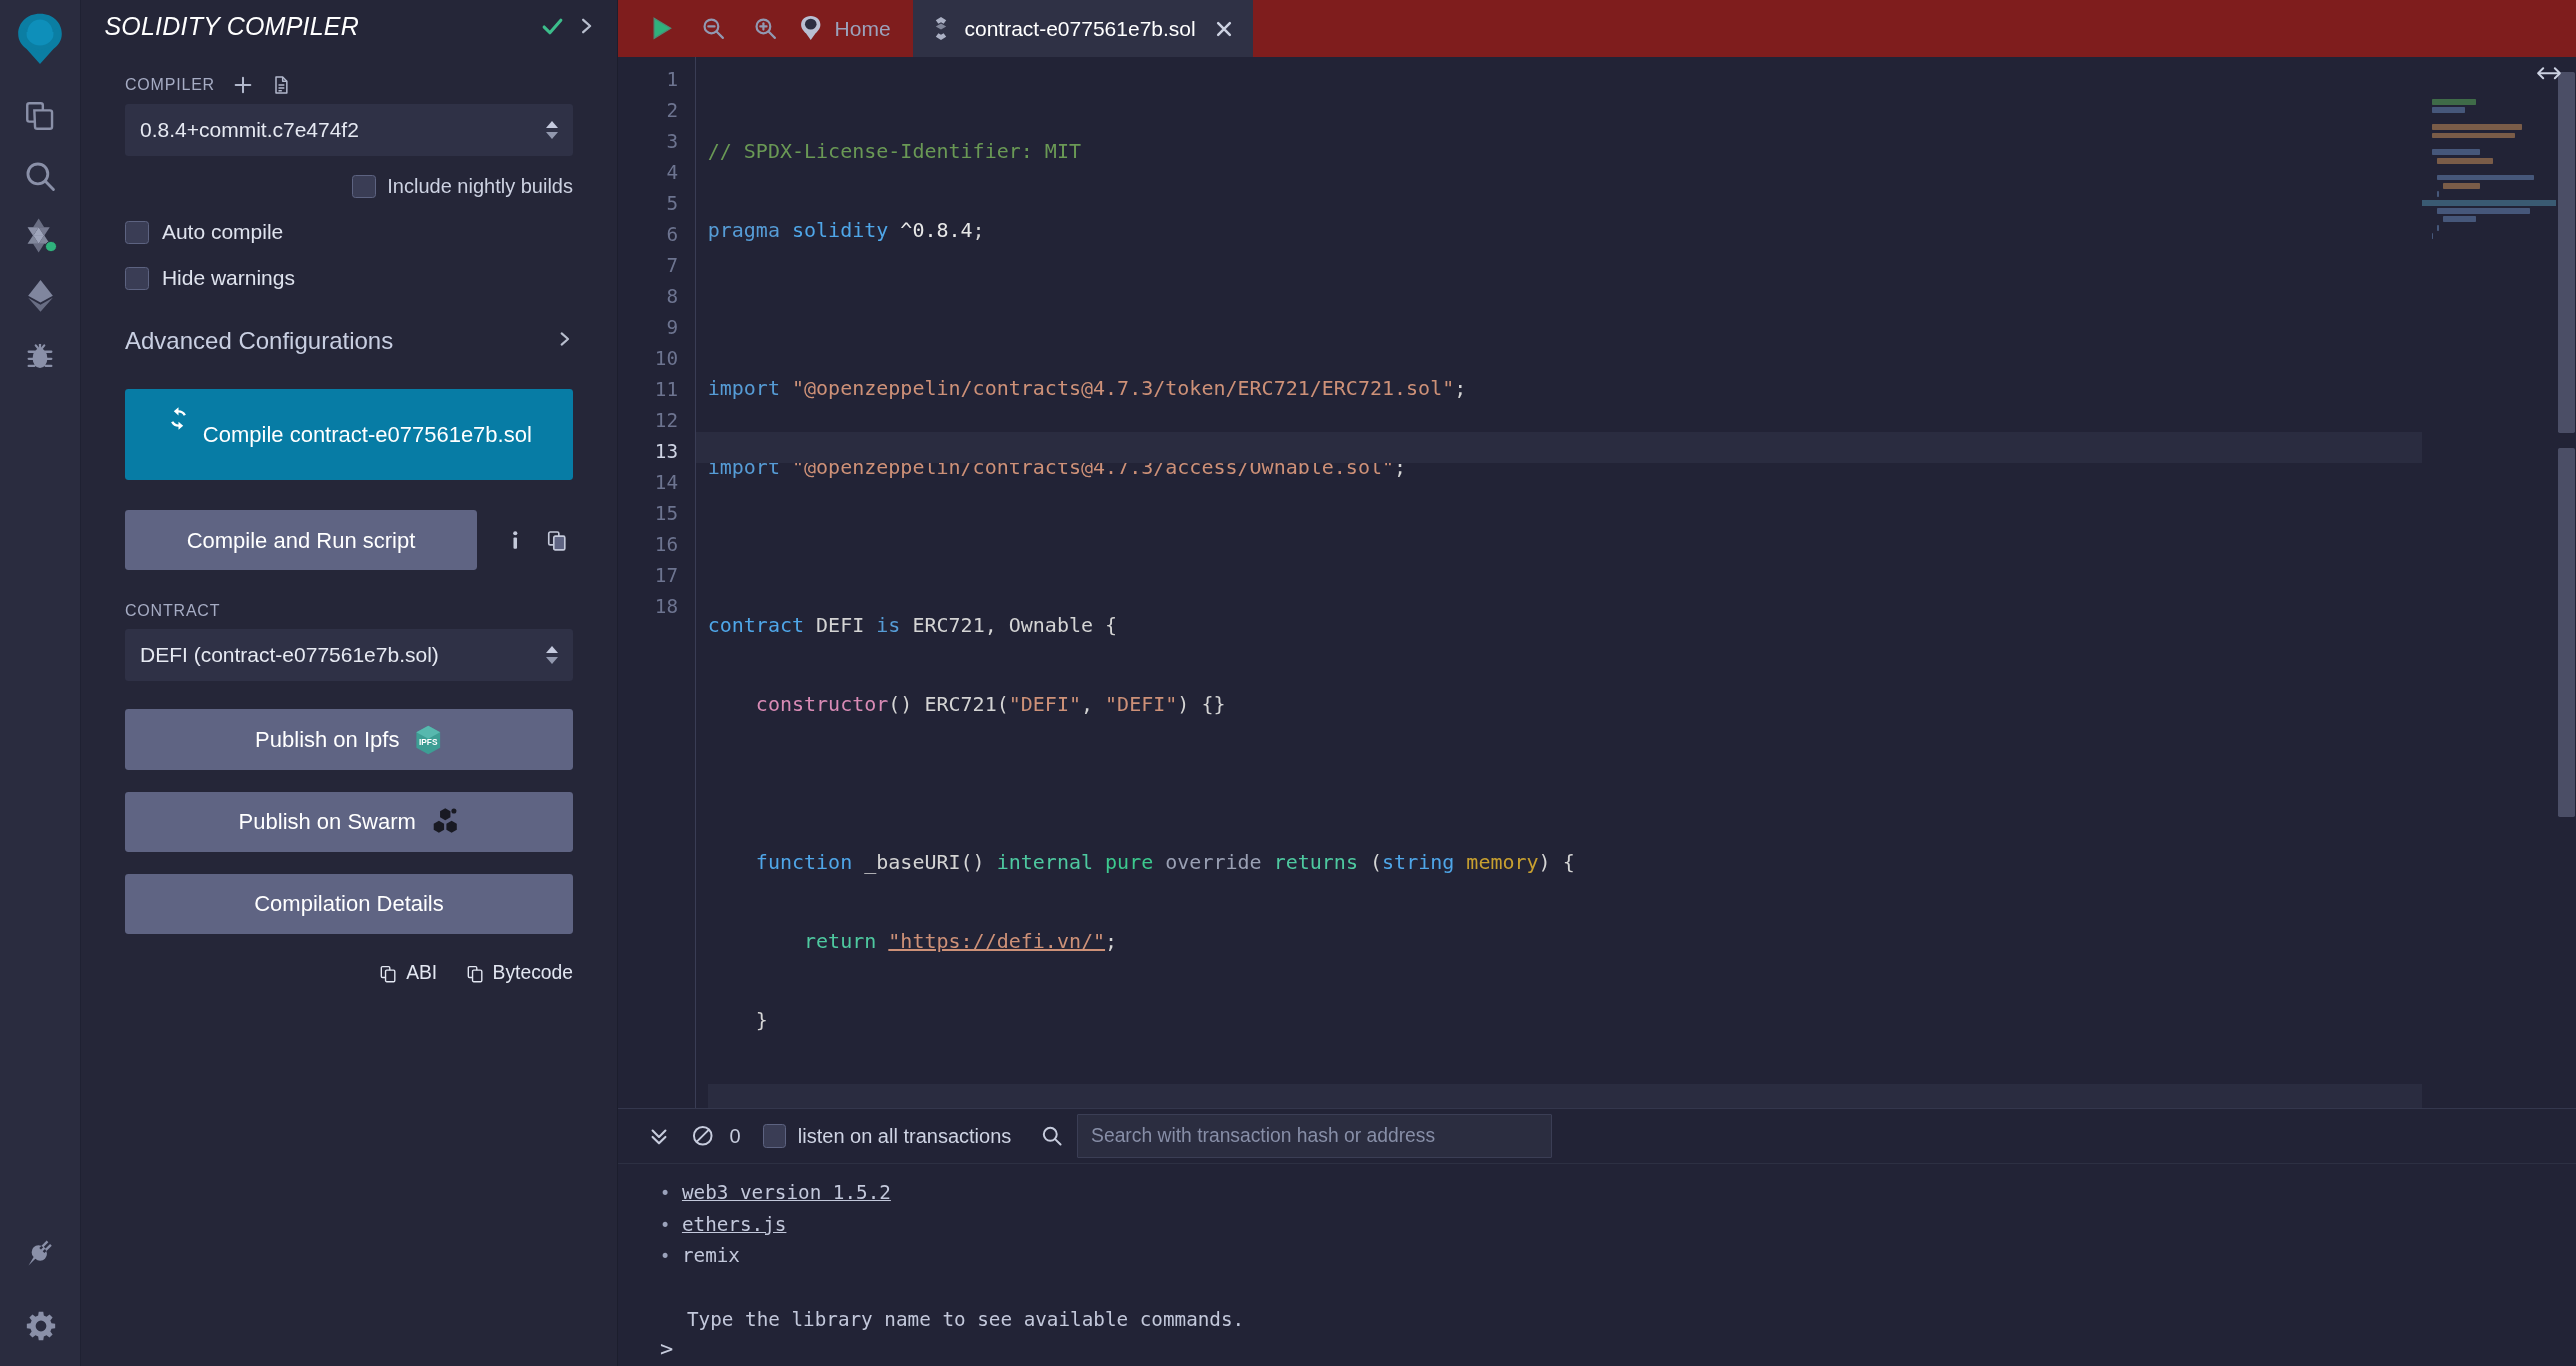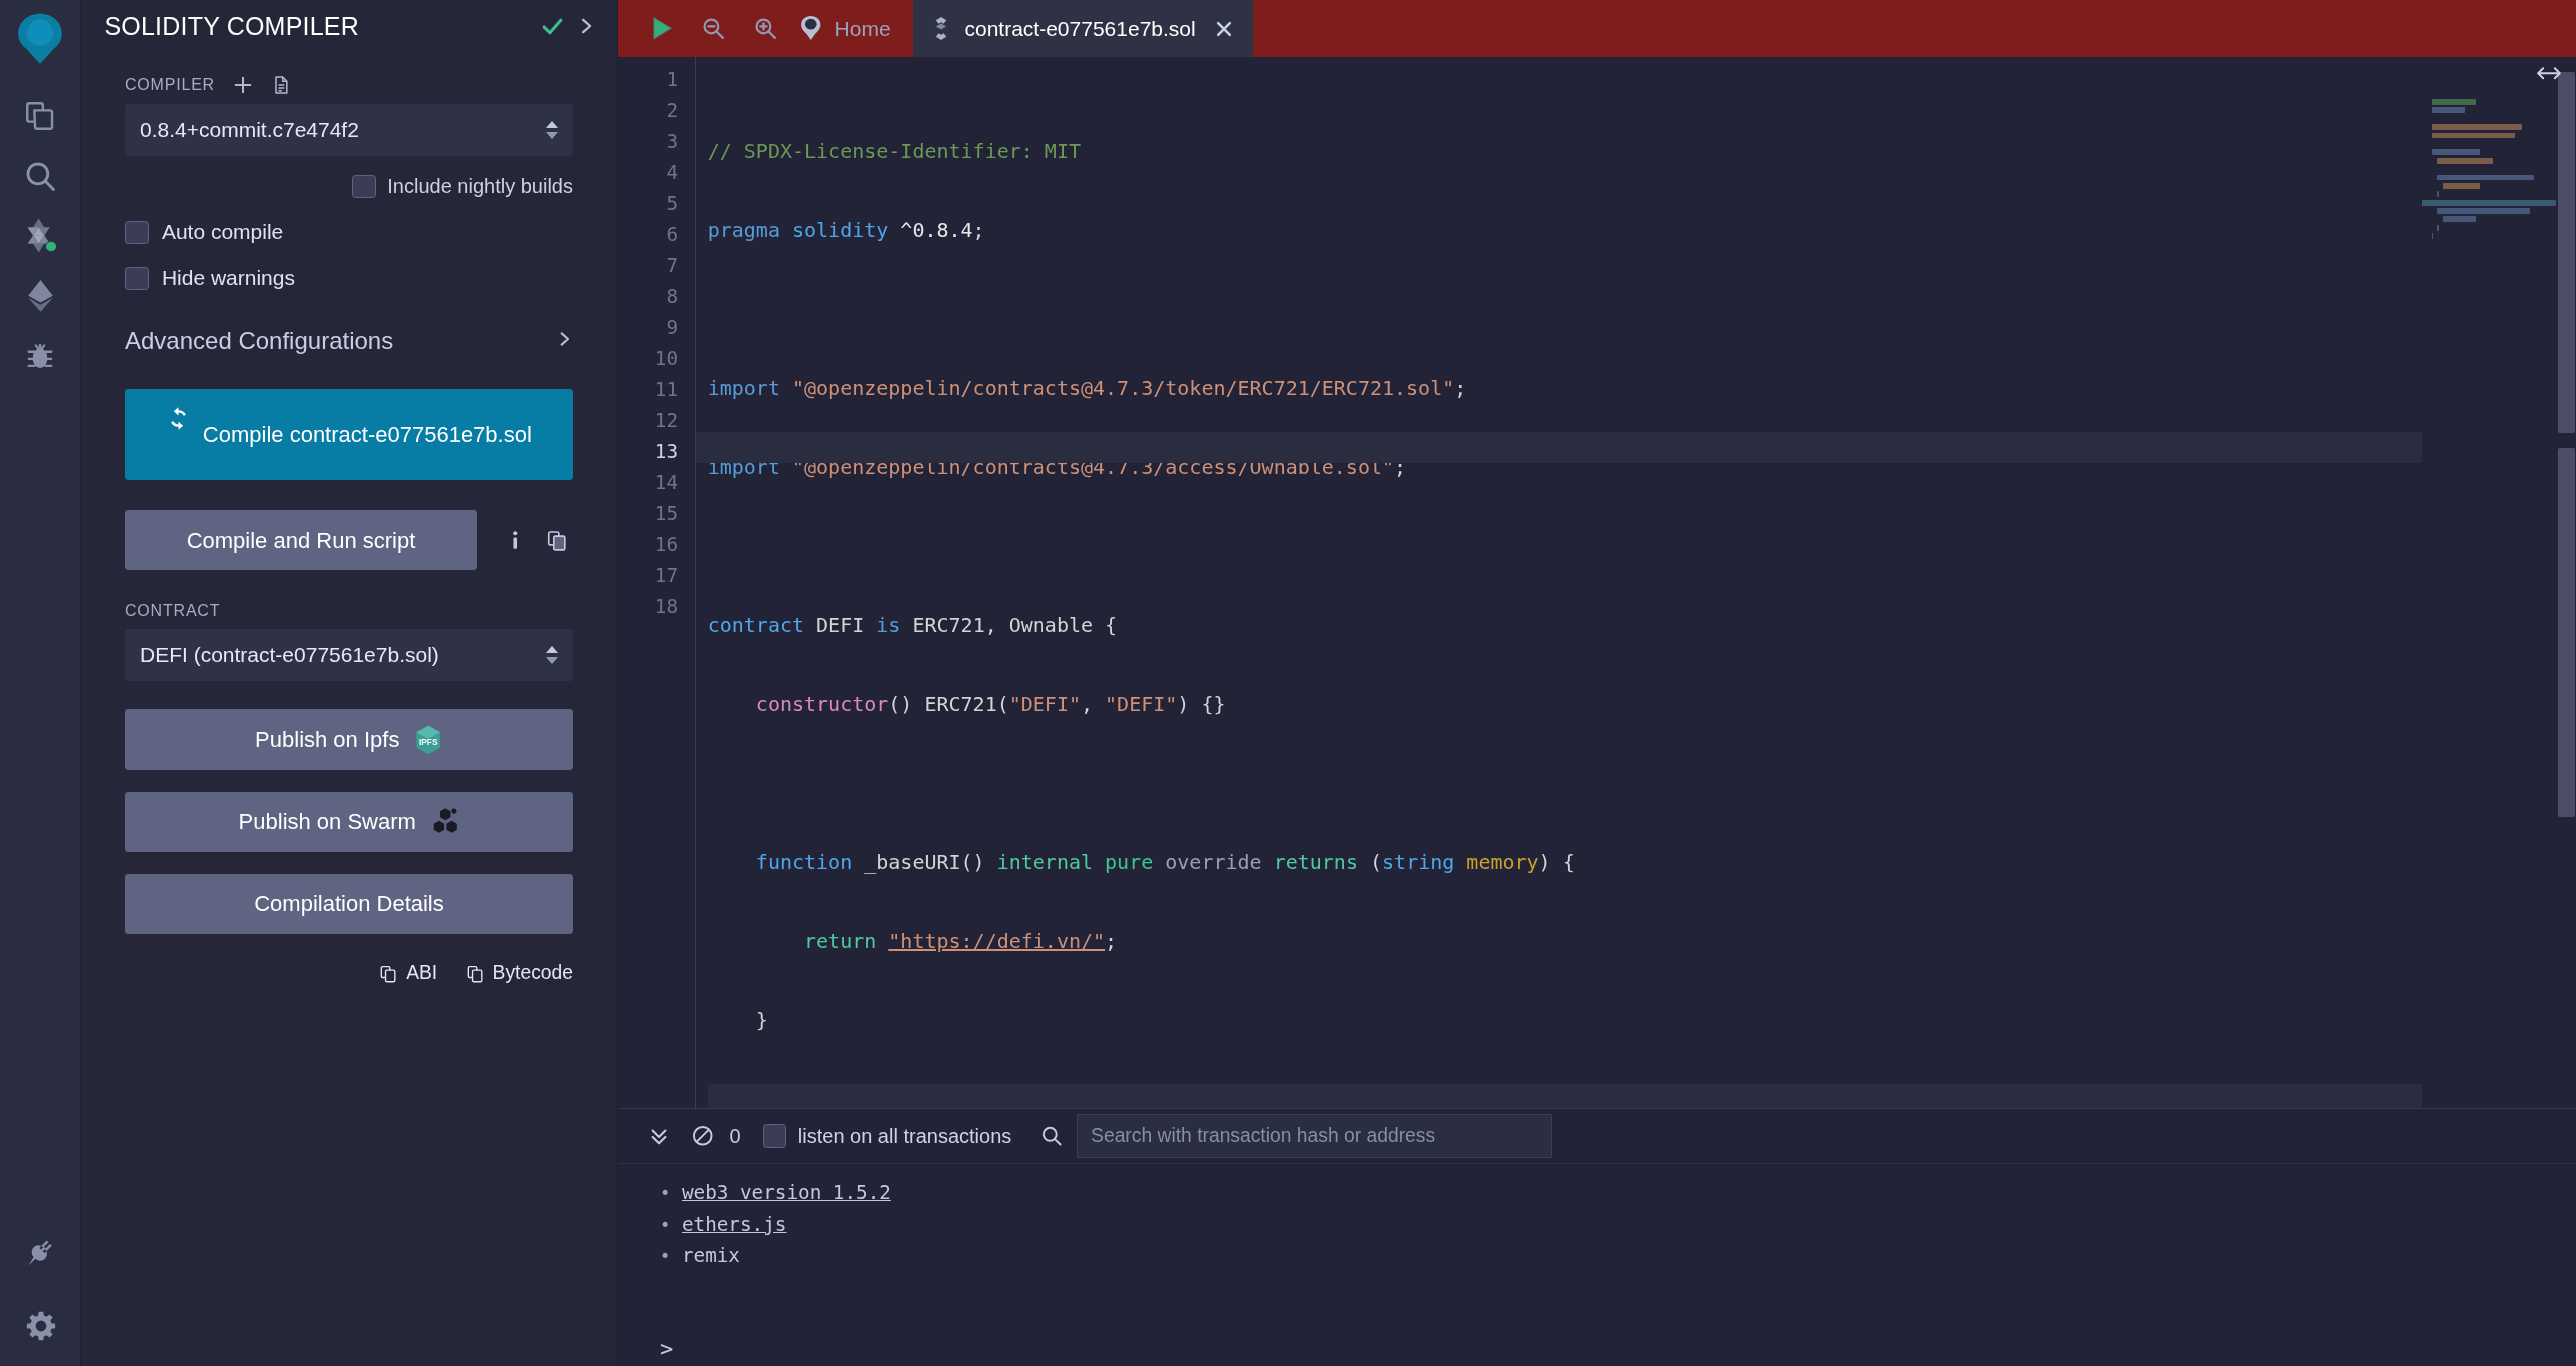--- a/index.html
+++ b/index.html
@@ -43,21 +43,21 @@
     border-right: 0.8px solid #1c1e2d;
     position: relative;
     overflow: hidden;
   }
   .panel-header {
     height: 52px; display: flex; align-items: center;
     padding: 0 22px 0 23.5px; gap: 11.7px;
   }
   .panel-title {
     font-size: 25px; font-weight: 400; color: #ffffff;
-    letter-spacing: 0.2px; flex: 1;
+    letter-spacing: 0.2px; flex: 1; font-style: italic;
   }
   .hdr-icon { cursor: pointer; display:flex; align-items:center; }
 
   .panel-body { padding: 0 44px 0 44px; }
   .section-label {
     font-size: 16px; color: #a6acc4; letter-spacing: 0.8px;
     margin-top: 22px; display: flex; align-items: center; gap: 17px;
   }
   .section-label .lbl-icon { cursor: pointer; display: flex; }
 
@@ -637,19 +637,20 @@
           <a>web3 version 1.5.2</a>
         </div>
         <div class="term-li">
           <span class="bullet">•</span>
           <a>ethers.js</a>
         </div>
         <div class="term-li">
           <span class="bullet">•</span>
           <span class="plain">remix</span>
         </div>
+        <div class="term-hint">Type the library name to see available commands.</div>
         <div class="term-prompt">&gt;</div>
       </div>
     </div>
 
   </div>
 </div>
 
 
 </body></html>

